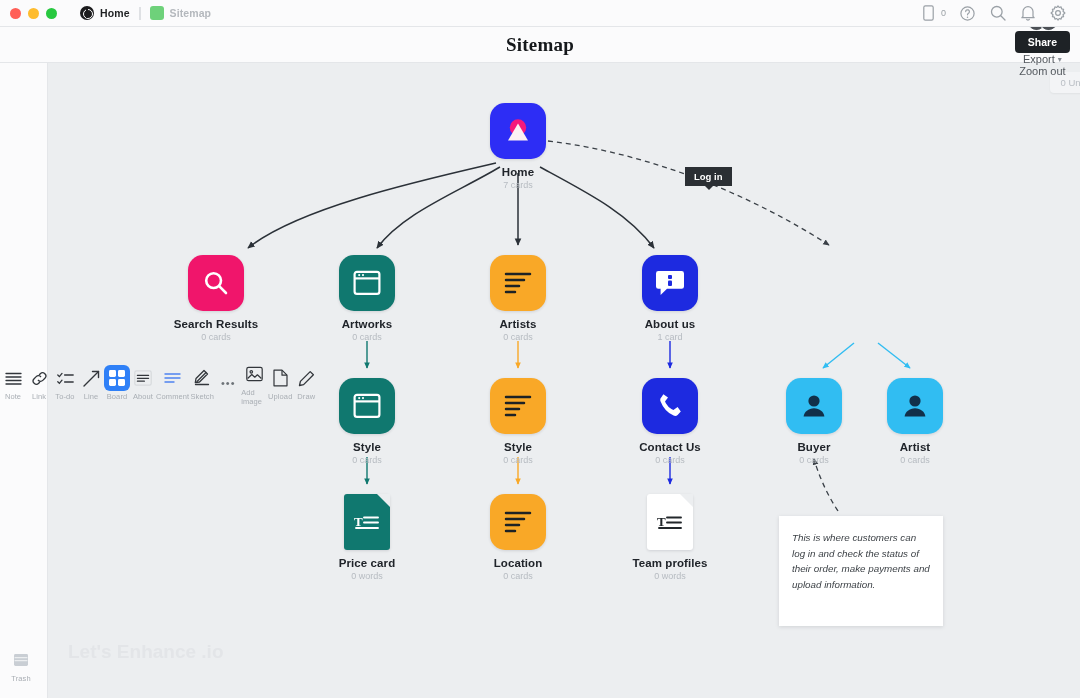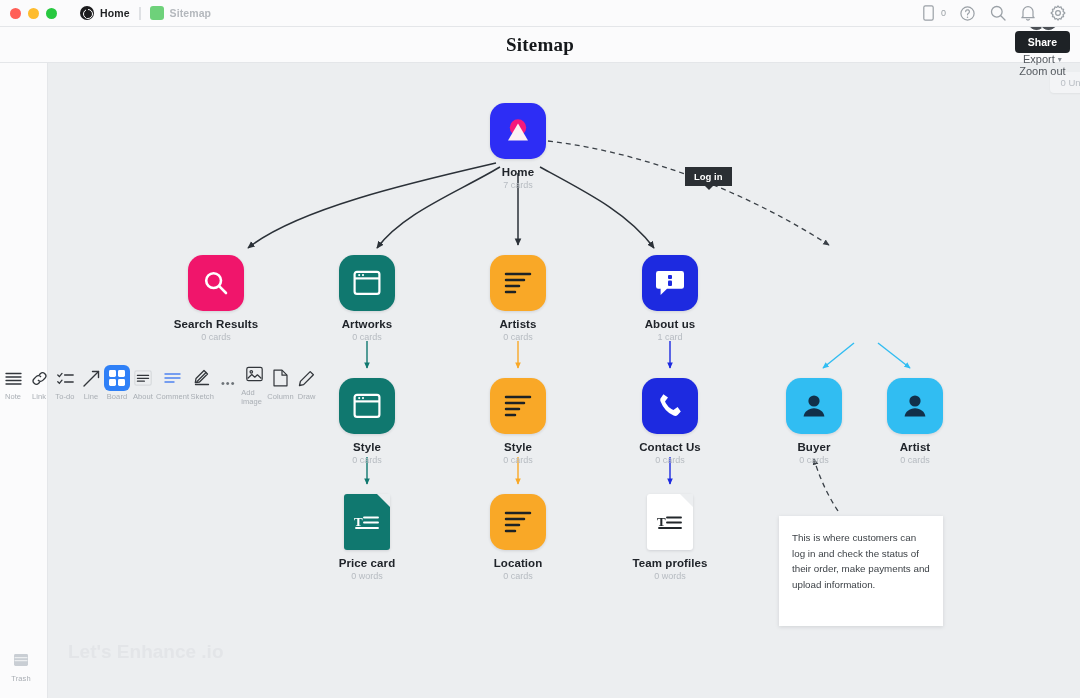--- a/index.html
+++ b/index.html
@@ -322,21 +322,21 @@
       <div class="tool-label">Add image</div>
     </div>
 
     <div class="tool">
       <div class="tool-box">
         <svg width="15" height="18" viewBox="0 0 15 18" fill="none" stroke="currentColor" stroke-width="1.2" stroke-linejoin="round">
             <path d="M1 1.2h8l5 5v10.6H1V1.2z"></path>
             <path d="M9 1.2v5h5"></path>
           </svg>
       </div>
-      <div class="tool-label">Column</div>
+      <div class="tool-label">Upload</div>
     </div>
 
     <div class="tool">
       <div class="tool-box">
         <svg width="17" height="17" viewBox="0 0 17 17" fill="none" stroke="currentColor" stroke-width="1.3" stroke-linejoin="round">
             <path d="M12.2 1.6l3.2 3.2-9.8 9.8-4.1.9.9-4.1 9.8-9.8z"></path>
           </svg>
       </div>
       <div class="tool-label">Draw</div>
     </div>
@@ -540,16 +540,16 @@
       <div class="tile doc" style="background:#ffffff;">
         <svg width="26" height="20" viewBox="0 0 26 20" fill="none">
             <text x="0" y="14" font-family="Liberation Serif, serif" font-size="13" font-weight="bold" fill="#22272b">T</text>
             <path d="M10 5.5h14M10 10.5h14M2 16h22" stroke="#22272b" stroke-width="1.9" stroke-linecap="round"></path>
           </svg>
       </div>
       <div class="n-title">Team profiles</div>
       <div class="n-sub">0 words</div>
     </div>
 
-    <div class="sticky" style="left:731px; top:453px;">This is where customers can log in and check the status of their order, make payments and upload information.</div>
+    <div class="sticky" style="left:731px; top:453px;font-style:italic;">This is where customers can log in and check the status of their order, make payments and upload information.</div>
 
   </div>
 </div>
 
 </body></html>

